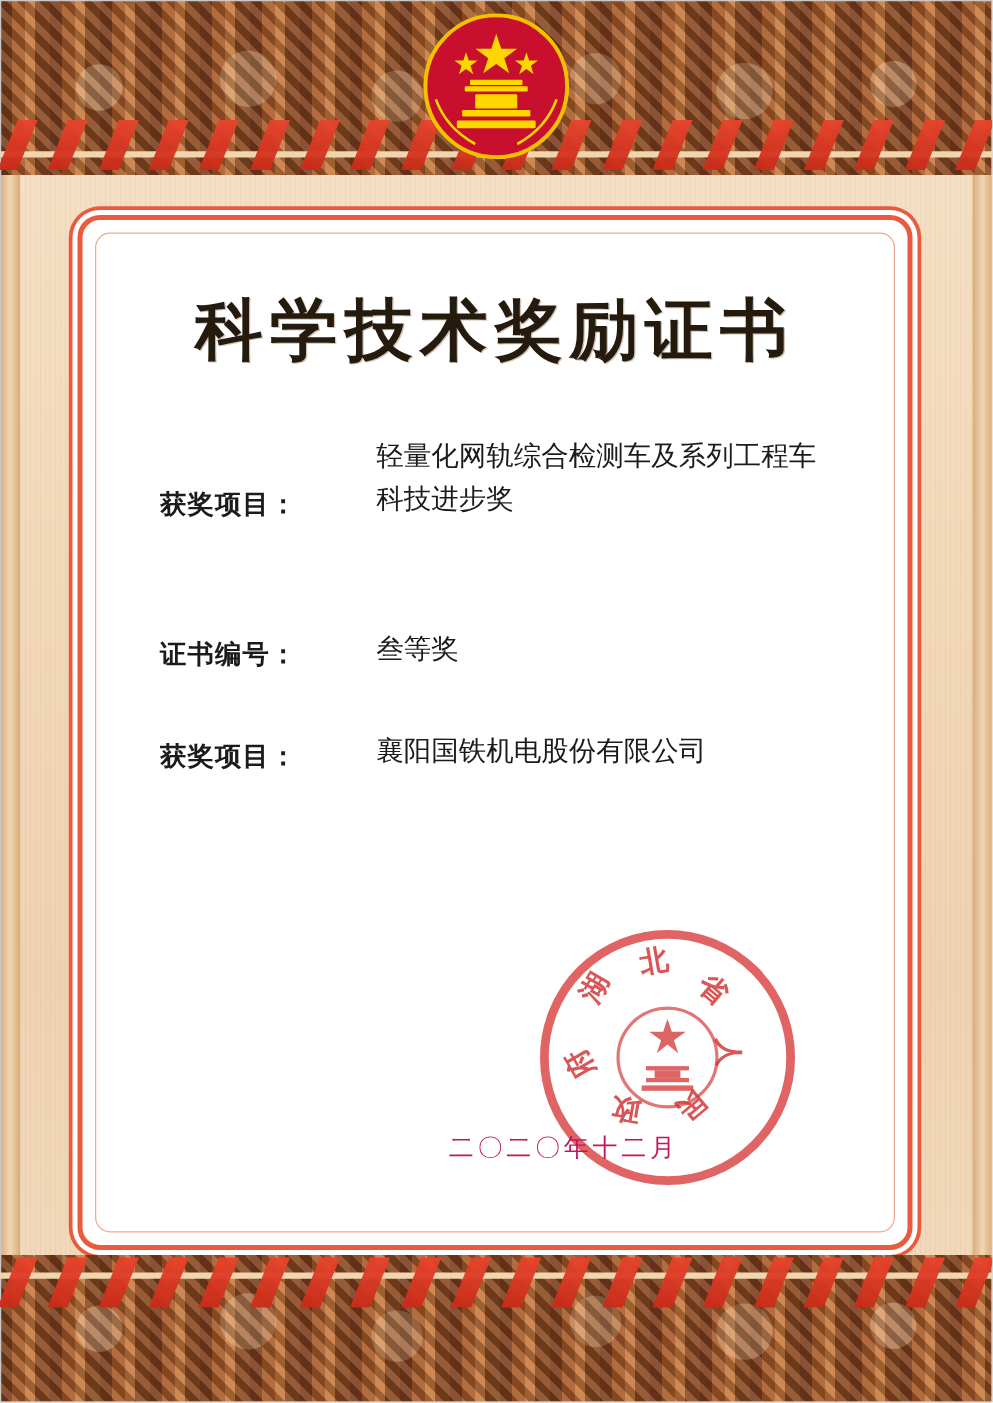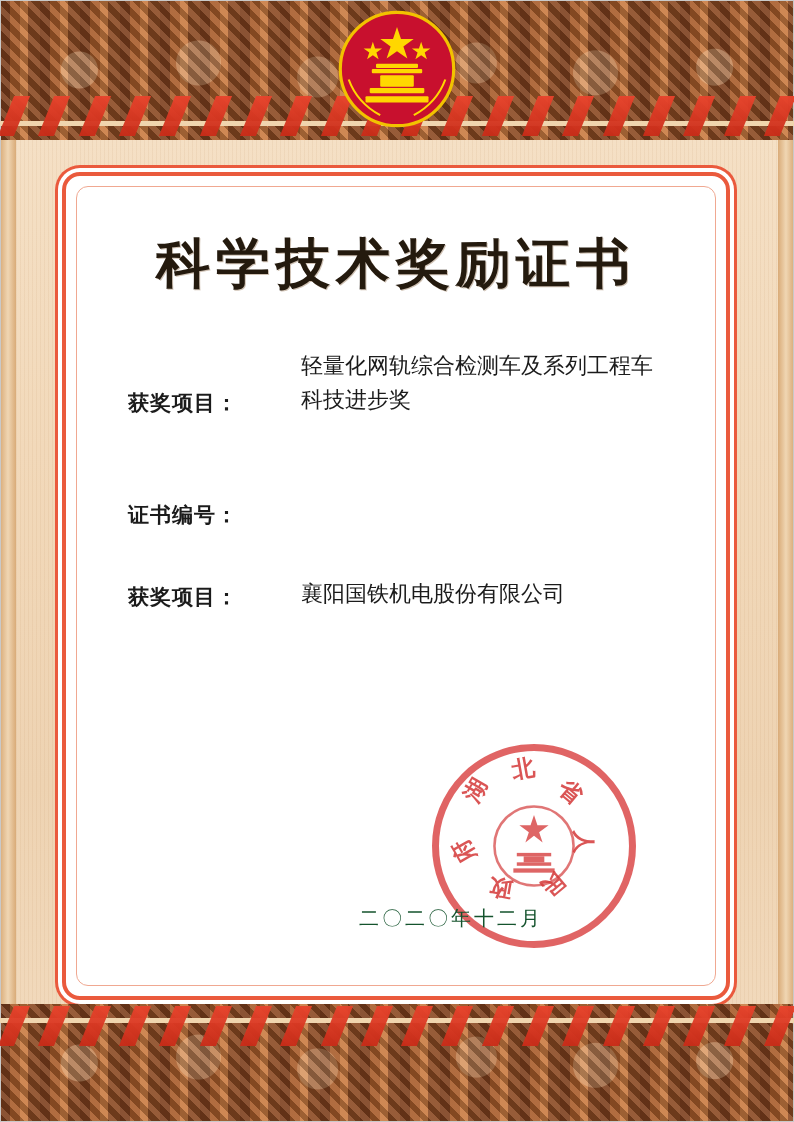--- a/index.html
+++ b/index.html
@@ -210,21 +210,21 @@
     opacity: 0.88;
   }
   .date-line {
     position: absolute;
     left: 0; right: 0;
     bottom: 22px;
     text-align: center;
     font-family: "DejaVu Sans", sans-serif;
     font-size: 20px;
     letter-spacing: 3px;
-    color: #14532d;
+    color: #be185d;
     padding-left: 110px;
   }
   .page-edge {
     position: absolute;
     inset: 0;
     border: 1px solid #c9c9c9;
     pointer-events: none;
   }
 </style>
 </head>
@@ -292,20 +292,21 @@
         <div class="field-label">获奖项目：</div>
         <div class="field-value">
           <span>轻量化网轨综合检测车及系列工程车</span>
           <span class="line2">科技进步奖</span>
         </div>
       </div>
 
 
       <div class="field">
         <div class="field-label">证书编号：</div>
+        <div class="field-value">叁等奖</div>
       </div>
 
       <div class="field">
         <div class="field-label">获奖项目：</div>
         <div class="field-value">襄阳国铁机电股份有限公司</div>
       </div>
 
 
     </div>
 

